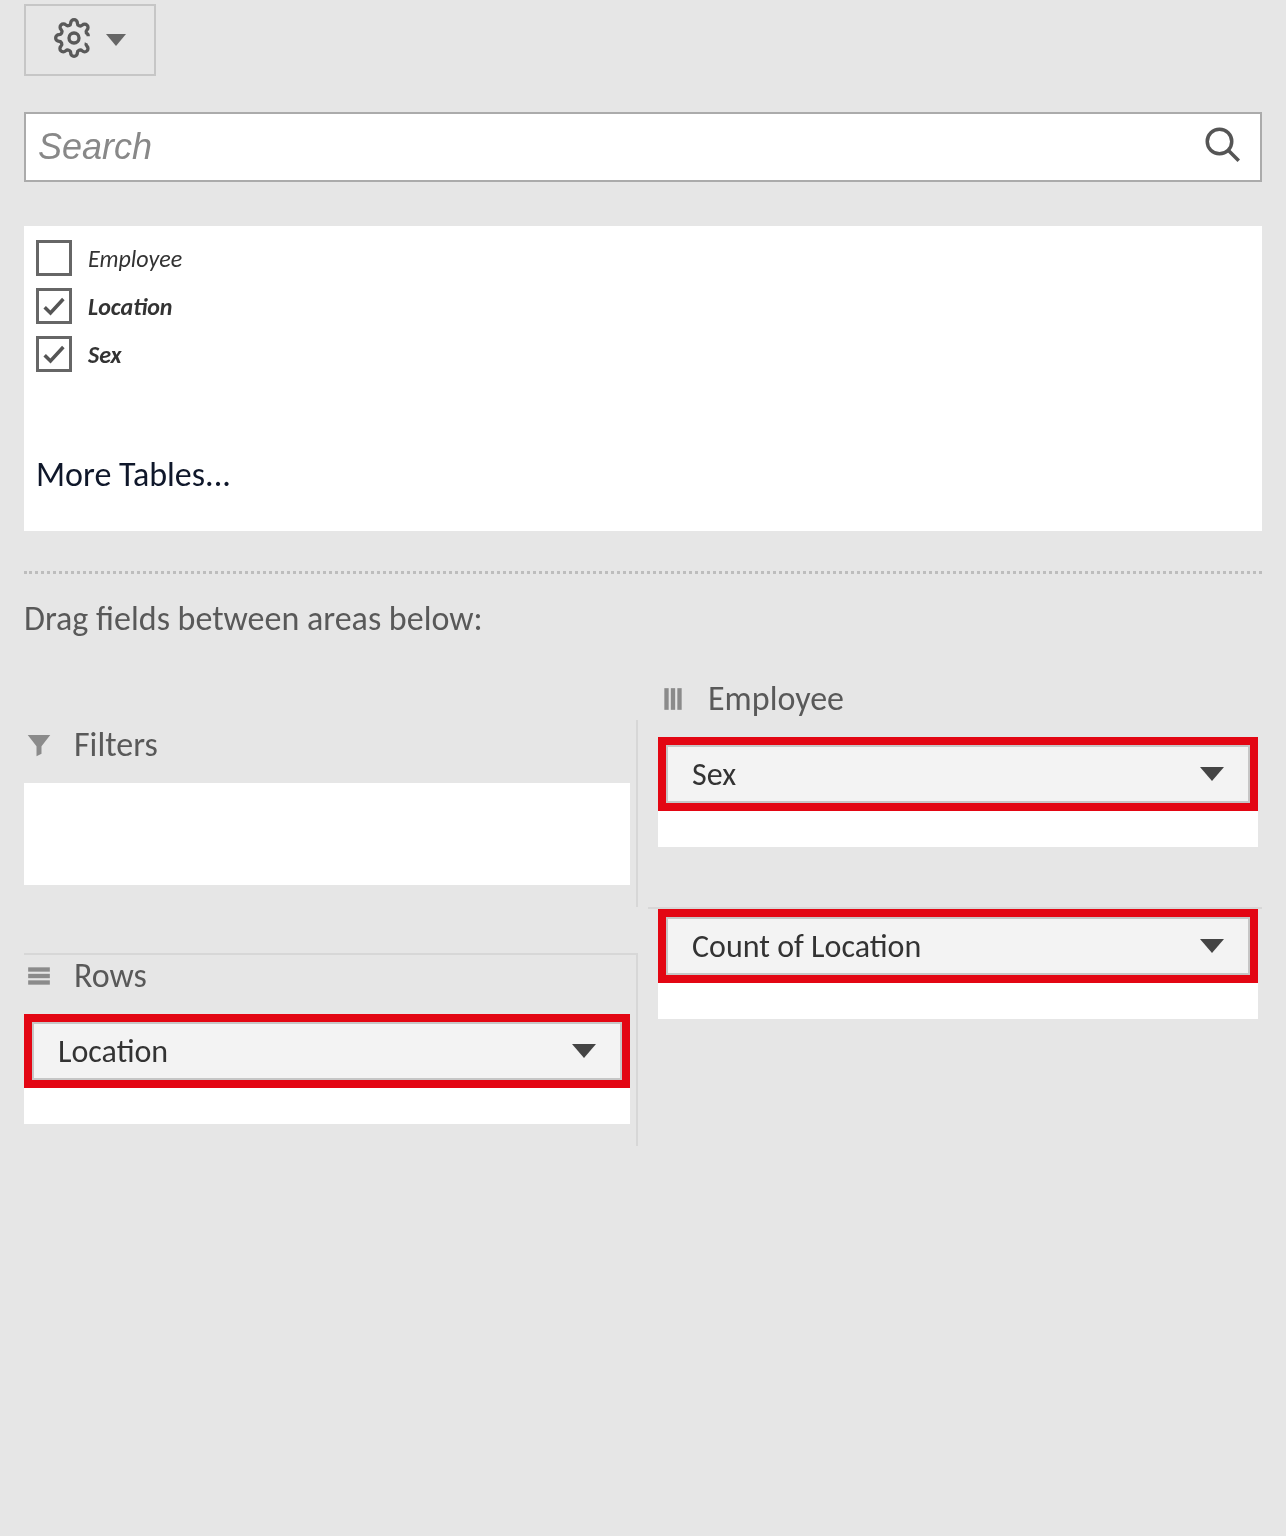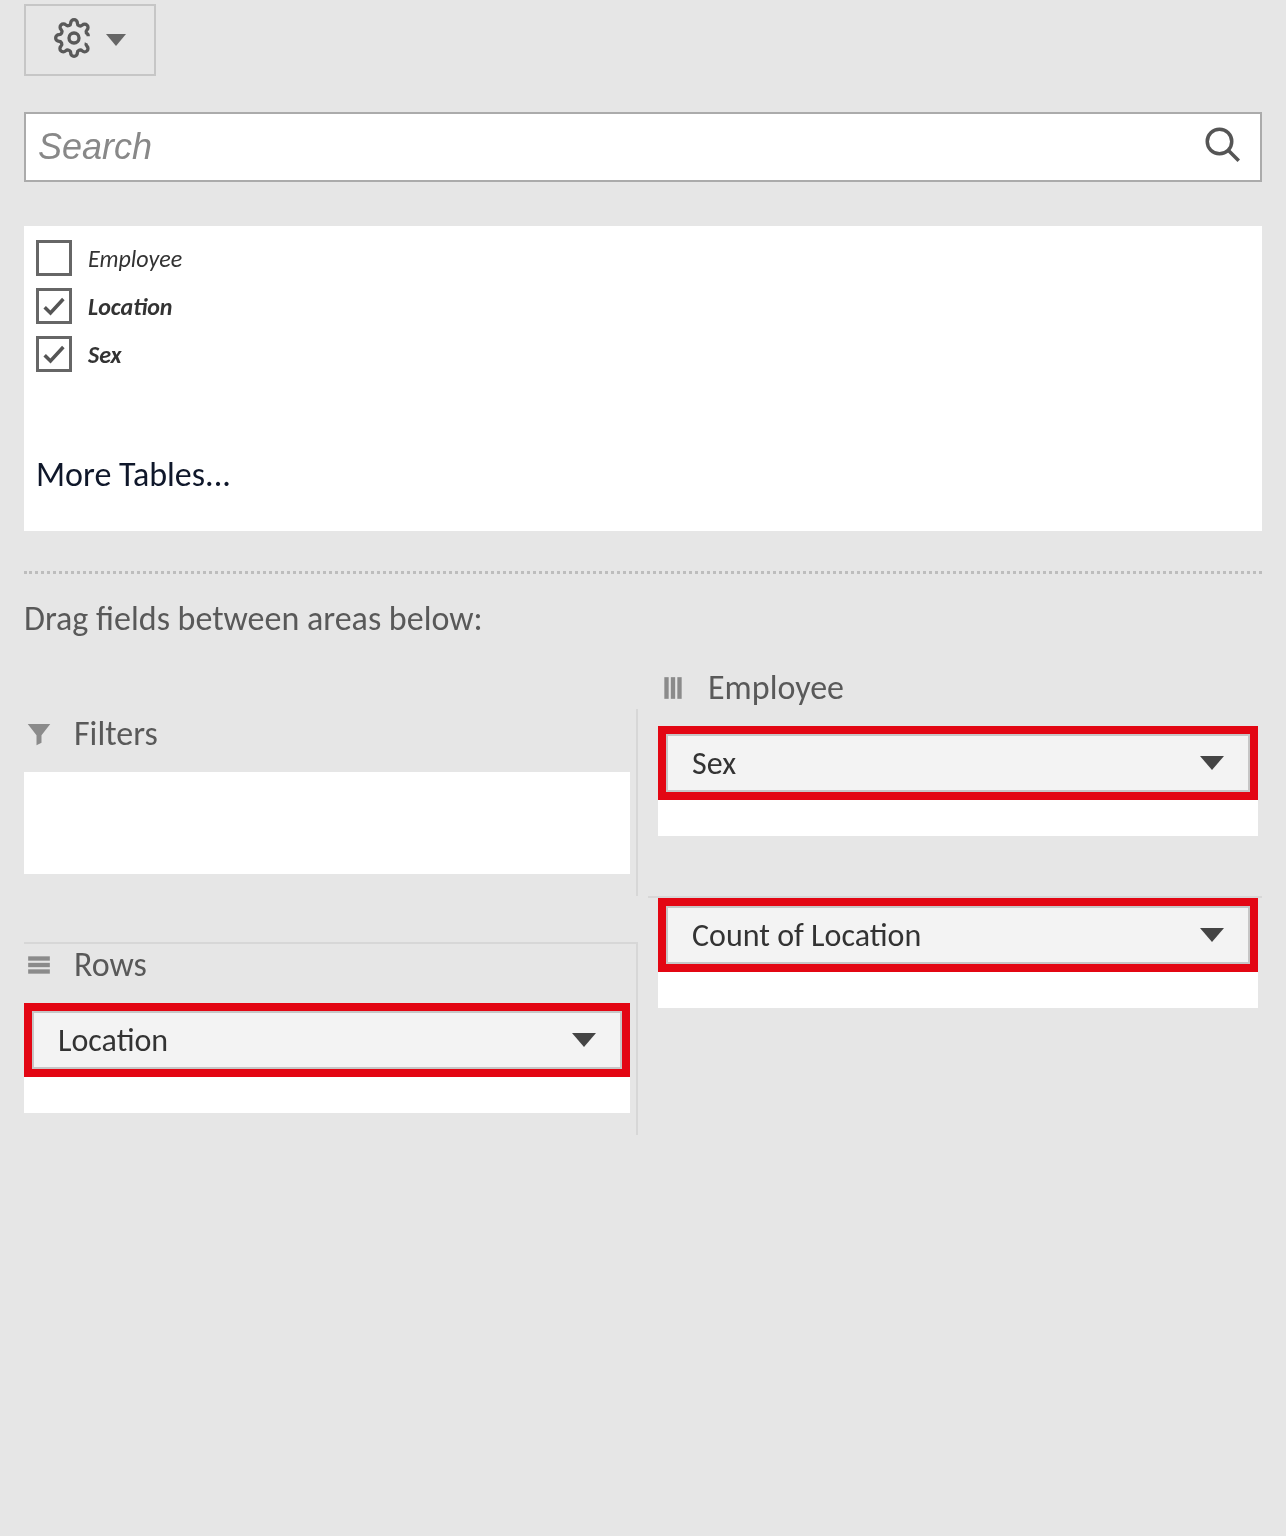--- a/index.html
+++ b/index.html
@@ -104,21 +104,21 @@
     margin-left: 2px;
   }
   .divider {
     border: none;
     border-top: 3px dotted #bdbdbd;
     margin: 40px 0 24px 0;
   }
   .drag-text {
     color: #595959;
     font-size: 34px;
-    margin-bottom: 24px;
+    margin-bottom: 35px;
   }
   .areas-grid {
     display: grid;
     grid-template-columns: 1fr 1fr;
     column-gap: 10px;
   }
   .area {
     border-top: 2px solid #d7d7d7;
   }
   .area.left { padding-right: 6px; border-right: 2px solid #d7d7d7; margin-top: 46px; }

